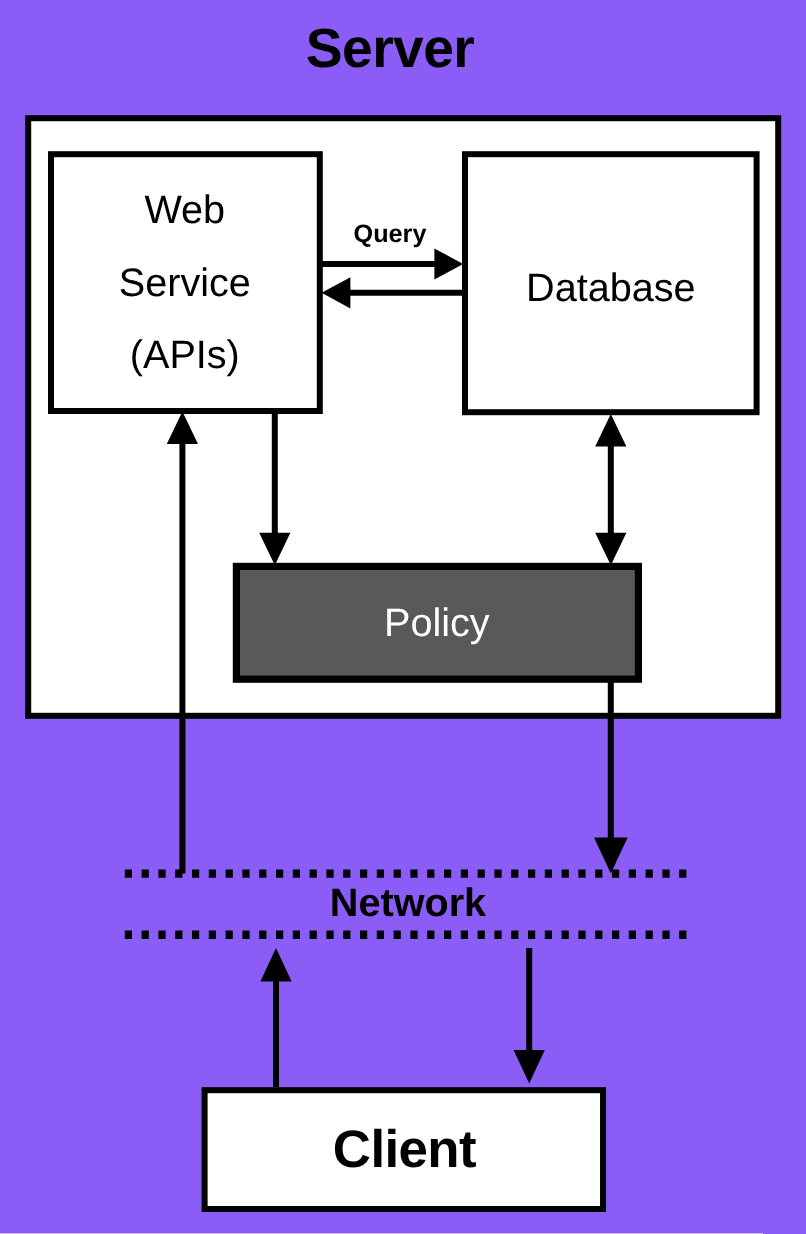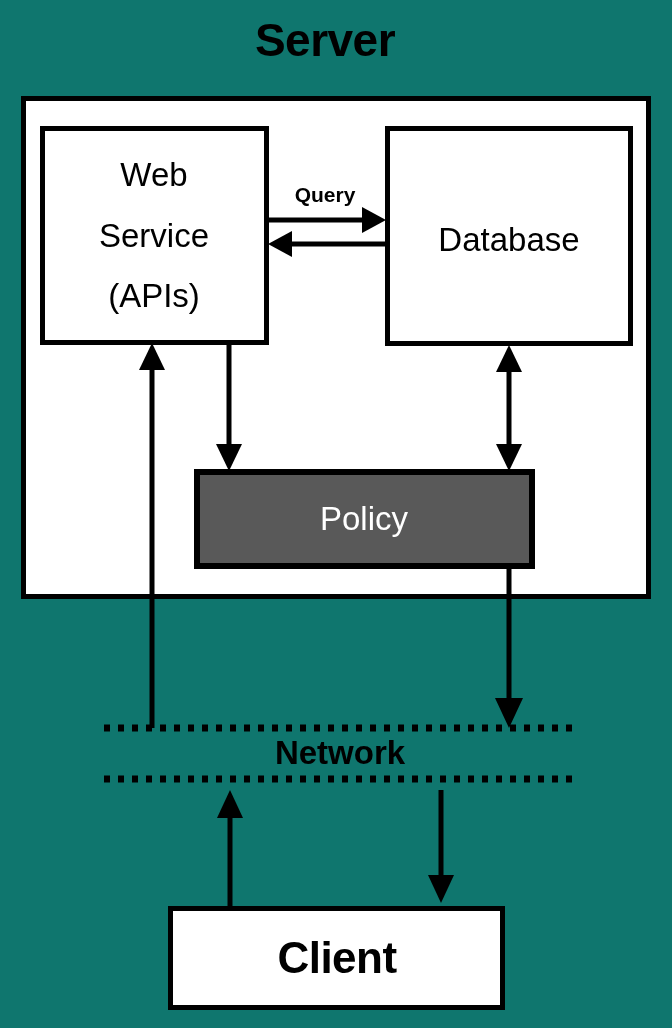--- a/index.html
+++ b/index.html
@@ -10,21 +10,21 @@
   body {
     width: 672px;
     height: 1028px;
     font-family: "Liberation Sans", sans-serif;
     overflow: hidden;
   }
   #diagram-root {
     position: relative;
     width: 672px;
     height: 1028px;
-    background: #0f766e;
+    background: #8b5cf6;
   }
   svg#diagram-canvas {
     position: absolute;
     top: 0;
     left: 0;
     width: 672px;
     height: 1028px;
     display: block;
   }
   .txt {

